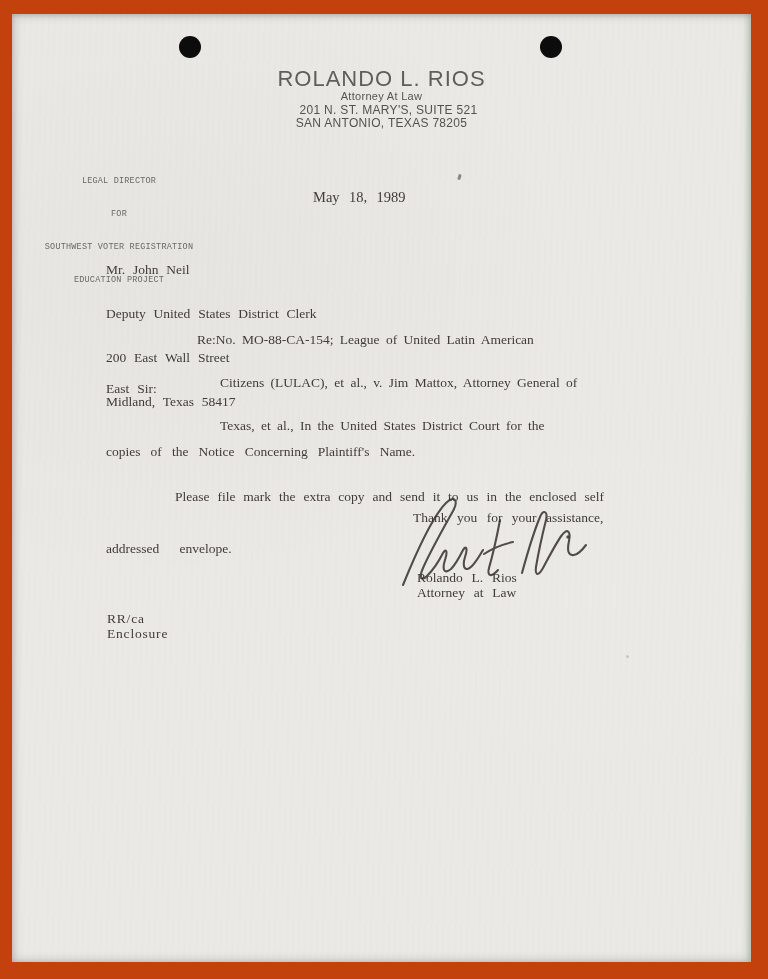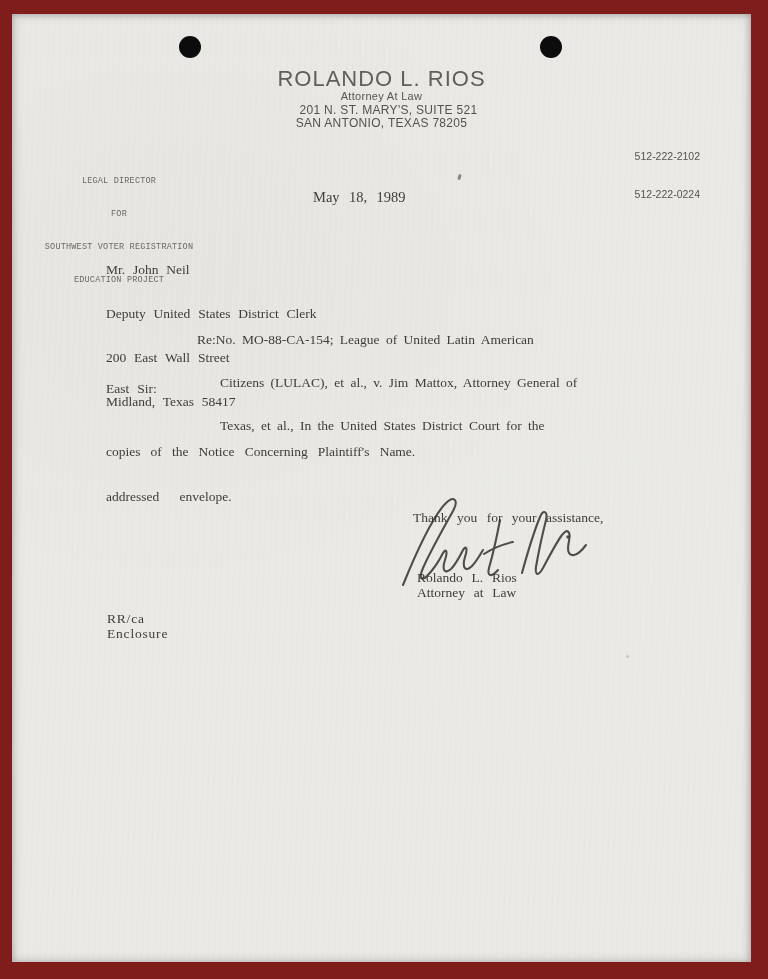--- a/index.html
+++ b/index.html
@@ -1,18 +1,18 @@
 <!DOCTYPE html>
 <html><head>
 <meta charset="utf-8">
 <style>
   html,body { margin:0; padding:0; background:#000; }
   .scan {
     position:relative; width:768px; height:979px;
-    background:#7f1d1d; overflow:hidden;
+    background:#c2410c; overflow:hidden;
     font-family:"Liberation Serif", serif;
   }
   .paper {
     position:absolute; left:12px; top:14px; width:739px; height:948px;
     background-color:#eae9e5;
     background-image:
       radial-gradient(ellipse 420px 320px at 22% 28%, rgba(0,0,0,0.018), rgba(0,0,0,0)),
       radial-gradient(ellipse 520px 420px at 78% 62%, rgba(255,255,255,0.035), rgba(255,255,255,0)),
       repeating-linear-gradient(92deg, rgba(0,0,0,0.008) 0 2px, rgba(0,0,0,0) 2px 6px);
     box-shadow: inset 0 0 12px rgba(0,0,0,0.20), inset -3px 0 5px rgba(0,0,0,0.10), inset 2px 2px 4px rgba(0,0,0,0.08);
@@ -72,24 +72,20 @@
   <div class="paper">
 
     <div class="hole hole-left"></div>
     <div class="hole hole-right"></div>
 
     <div class="abs lh lh-name">ROLANDO L. RIOS</div>
     <div class="abs lh lh-title">Attorney At Law</div>
     <div class="abs lh lh-addr1">201 N. ST. MARY'S, SUITE 521</div>
     <div class="abs lh lh-addr2">SAN ANTONIO, TEXAS 78205</div>
 
-    <div class="abs phones">
-      <div>512-222-2102</div>
-      <div>512-222-0224</div>
-    </div>
 
     <div class="abs side-role">
       <div>LEGAL DIRECTOR</div>
       <div>FOR</div>
       <div>SOUTHWEST VOTER REGISTRATION</div>
       <div>EDUCATION PROJECT</div>
     </div>
 
     <div class="abs date">May 18, 1989</div>
 
@@ -106,20 +102,21 @@
       <div class="cont">Texas, et al., In the United States District Court for the</div>
     </div>
 
     <div class="abs salutation">East Sir:</div>
 
     <div class="abs para para1">
       <div class="nline">copies of the Notice Concerning Plaintiff's Name.</div>
     </div>
 
     <div class="abs para para2">
+      <div class="jline p2l1">Please file mark the extra copy and send it to us in the enclosed self</div>
       <div class="nline">addressed  envelope.</div>
     </div>
 
     <div class="abs closing">Thank you for your assistance,</div>
 
     <svg class="sig-svg" width="195" height="95" viewBox="0 0 195 95" fill="none">
       <g stroke="#35322e" stroke-width="2.1" stroke-linecap="round" stroke-linejoin="round" opacity="0.85">
         <path d="M 7 92 C 20 60 36 24 50 10 C 58 2 63 7 57 18 C 47 36 35 57 27 75 C 23 84 25 89 31 83 C 38 76 44 66 47 60 C 50 55 52 58 49 67 C 46 76 48 82 55 76 C 60 71 64 63 67 57 C 70 52 72 55 69 64 C 66 74 69 80 76 73 C 80 69 84 62 87 57"></path>
         <path d="M 104 27 C 101 43 97 61 93 75 C 91 83 95 85 102 77"></path>
         <path d="M 88 61 C 97 55 108 51 117 49"></path>

